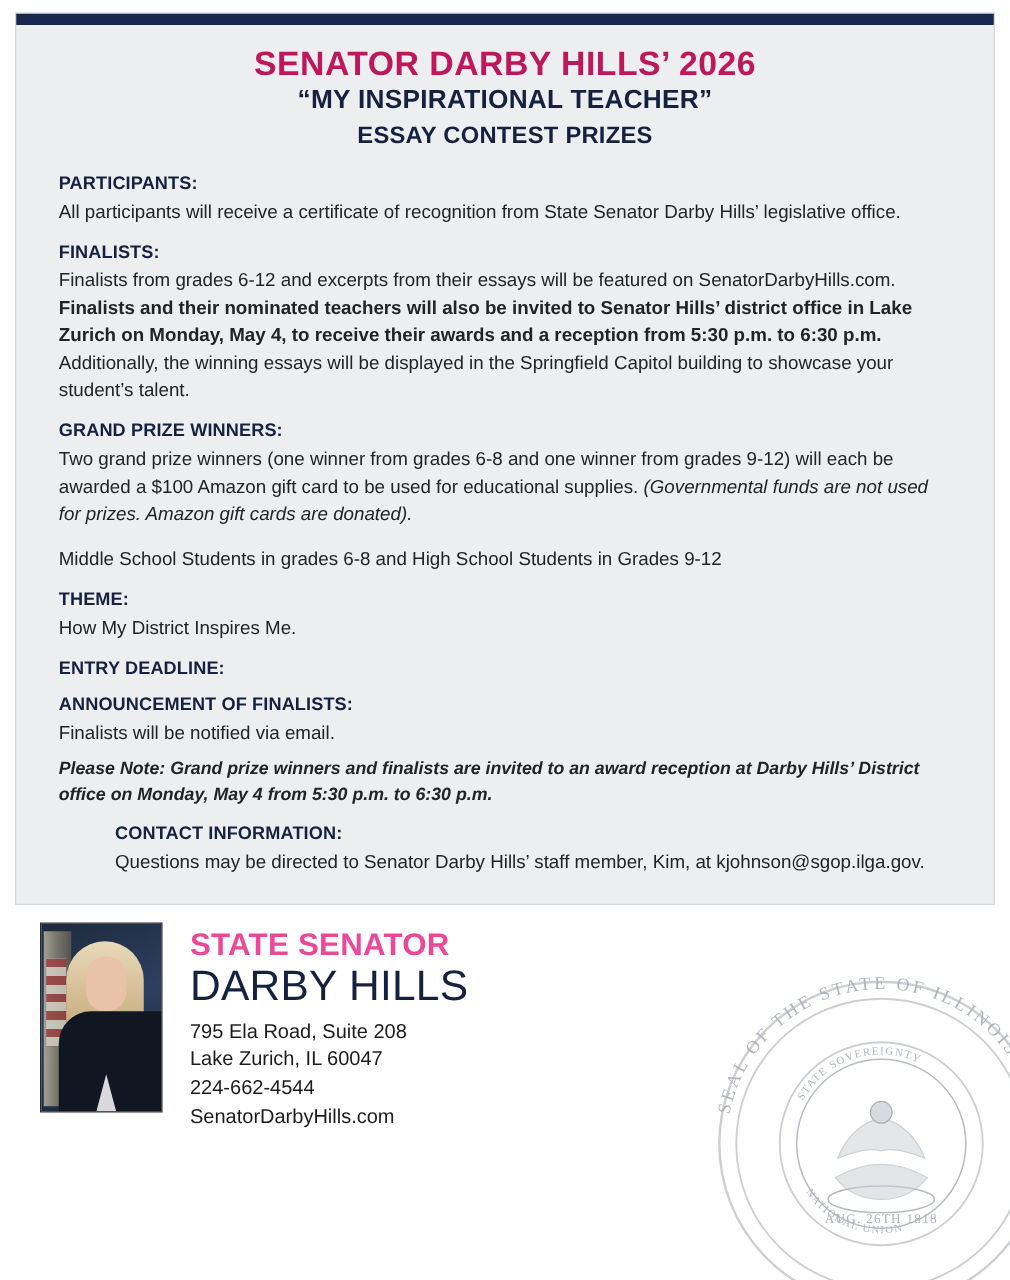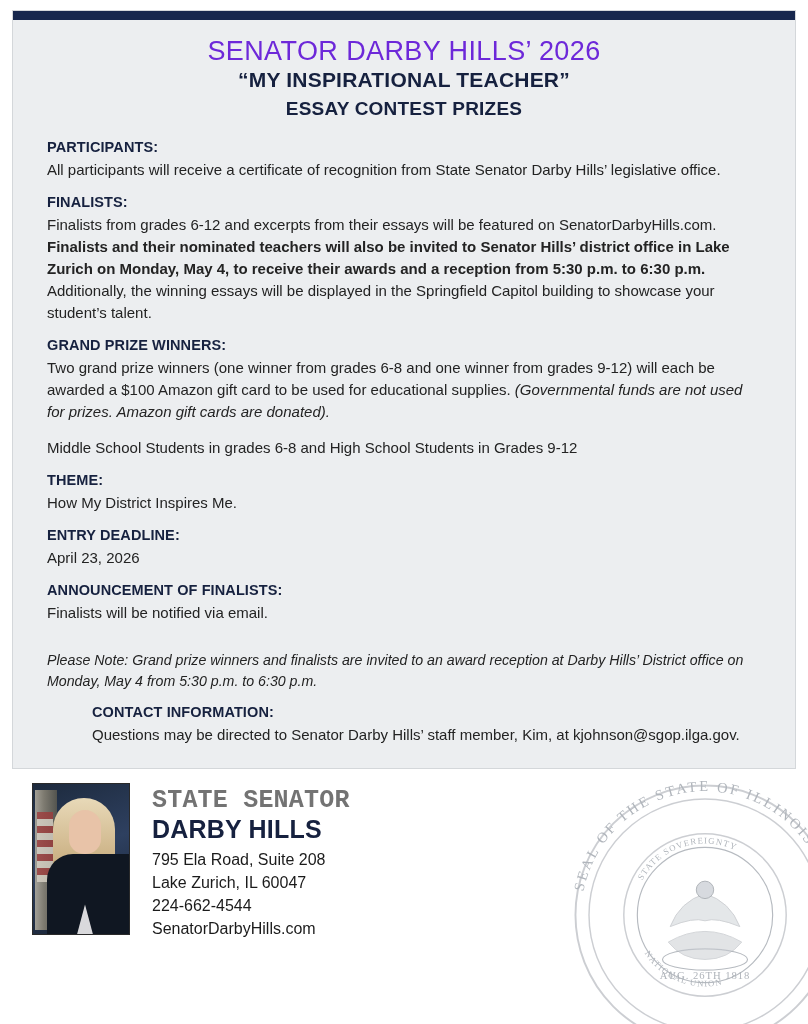--- a/index.html
+++ b/index.html
@@ -35,23 +35,23 @@
     height: 9px;
     background: #17274d;
     width: 100%;
   }
   .header {
     text-align: center;
     padding: 16px 30px 6px 30px;
   }
   .header .line1 {
     font-size: 27px;
-    font-weight: normal;
+    font-weight: bold;
     letter-spacing: 0.4px;
-    color: #6d28d9;
+    color: #be185d;
     line-height: 1.12;
   }
   .header .line2 {
     font-size: 21px;
     font-weight: bold;
     color: #16213f;
     line-height: 1.35;
     letter-spacing: 0.2px;
     text-align: center;
   }
@@ -77,23 +77,23 @@
     font-size: 15px;
     line-height: 1.47;
     color: #232323;
   }
   .sec-body b { font-weight: bold; }
   .sec-body i { font-style: italic; }
   .note {
     font-size: 14.2px;
     line-height: 1.47;
     font-style: italic;
-    font-weight: normal;
+    font-weight: bold;
     color: #232323;
-    margin-top: 26px;
+    margin-top: 7px;
   }
   
   .footer {
     position: relative;
     margin-top: 14px;
     height: 176px;
     display: flex;
     align-items: flex-start;
     z-index: 2;
   }
@@ -139,28 +139,27 @@
     transform: rotate(0deg);
     clip-path: polygon(50% 0, 100% 100%, 0 100%);
   }
   .contact {
     margin-left: 22px;
     padding-top: 4px;
   }
   .contact .name1 {
     font-size: 25px;
     font-weight: bold;
-    color: #737373;
+    color: #ec4899;
     line-height: 1.12;
     letter-spacing: 0.2px;
-    font-family: Liberation Mono, monospace;
   }
   .contact .name2 {
-    font-size: 25px;
-    font-weight: bold;
+    font-size: 34px;
+    font-weight: normal;
     color: #16213f;
     line-height: 1.12;
     letter-spacing: 0.2px;
     margin-bottom: 6px;
   }
   .contact .addr {
     font-size: 16px;
     line-height: 1.42;
     color: #1b1b1b;
   }
@@ -212,21 +211,20 @@
         <div class="sec-body">Middle School Students in grades 6-8 and High School Students in Grades 9-12</div>
       </div>
 
       <div class="section">
         <div class="sec-title">THEME:</div>
         <div class="sec-body">How My District Inspires Me.</div>
       </div>
 
       <div class="section">
         <div class="sec-title">ENTRY DEADLINE:</div>
-        <div class="sec-body">April 23, 2026</div>
       </div>
 
       <div class="section">
         <div class="sec-title">ANNOUNCEMENT OF FINALISTS:</div>
         <div class="sec-body">Finalists will be notified via email.</div>
         <div class="note">Please Note: Grand prize winners and finalists are invited to an award reception at Darby Hills’ District office on Monday, May 4 from 5:30 p.m. to 6:30 p.m.</div>
       </div>
 
       <div class="section" style="margin-bottom:0;margin-left:45px;">
         <div class="sec-title">CONTACT INFORMATION:</div>

